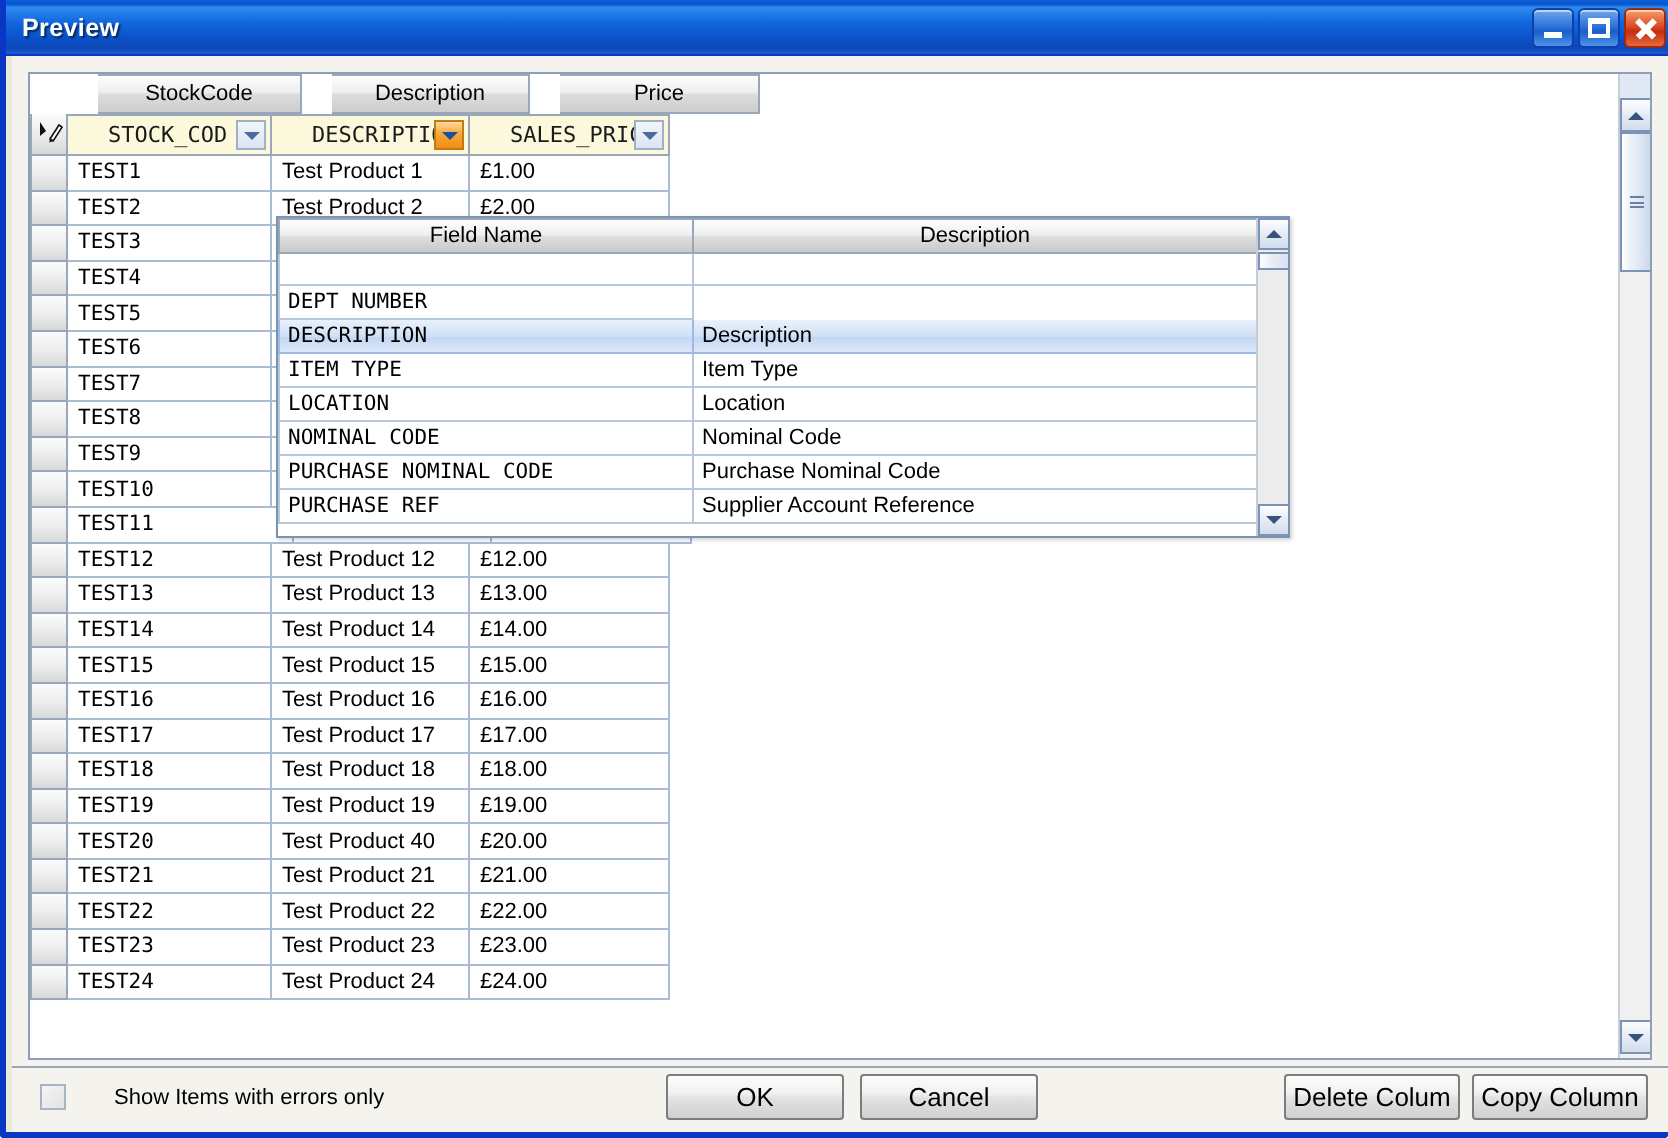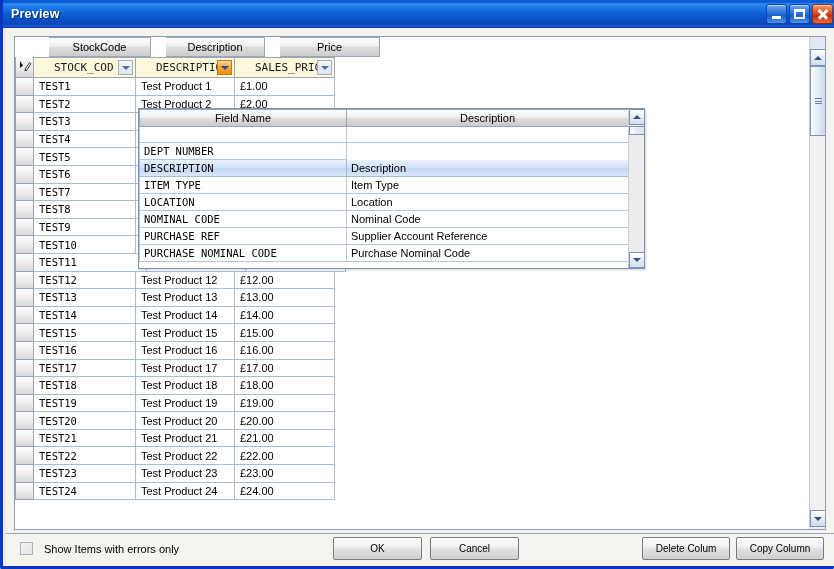--- a/index.html
+++ b/index.html
@@ -221,34 +221,34 @@
     background:linear-gradient(90deg,#fdfefe 0%,#e8eef7 40%,#d8e2f1 100%);
     border:1px solid #7b93b5;
   }
 
   
   .footer{
     position:absolute;left:0;bottom:0;width:828px;height:32px;
     background:#f4f3ee;
     border-top:1px solid #9aa7b8;
   }
-  .chk-wrap{position:absolute;left:14px;top:8px;display:flex;align-items:center;gap:11px;}
+  .chk-wrap{position:absolute;left:14px;top:8px;display:flex;align-items:center;gap:24px;}
   .chk{
     width:13px;height:13px;box-sizing:border-box;
     border:1px solid #a7b4c6;
     background:linear-gradient(135deg,#f4f4f4 0%,#e2e2e2 100%);
   }
   .chk-label{font-size:11px;color:#000;}
   .btn{
     position:absolute;top:3px;height:23px;box-sizing:border-box;
     background:linear-gradient(180deg,#fdfdfd 0%,#f0f0f0 42%,#e2e2e2 52%,#d0d0d0 100%);
     border:1px solid #7c7c7c;
     border-radius:2px;
     display:flex;align-items:center;justify-content:center;
-    font-size:10px;color:#000;
+    font-size:13px;color:#000;
     box-shadow:inset 0 1px 0 #ffffff;
   }
   .btn-ok{left:327px;width:89px;}
   .btn-cancel{left:424px;width:89px;}
   .btn-del{left:636px;width:88px;}
   .btn-copy{left:730px;width:88px;}
 </style>
 </head>
 <body>
 
@@ -438,21 +438,21 @@
             <div class="drow">
               <div class="dcell-ind"></div>
               <div class="dcell code" style="width:102px">TEST19</div>
               <div class="dcell" style="width:99px">Test Product 19</div>
               <div class="dcell" style="width:100px">£19.00</div>
               <div class="dtail"></div>
             </div>
             <div class="drow">
               <div class="dcell-ind"></div>
               <div class="dcell code" style="width:102px">TEST20</div>
-              <div class="dcell" style="width:99px">Test Product 20</div>
+              <div class="dcell" style="width:99px">Test Product 40</div>
               <div class="dcell" style="width:100px">£20.00</div>
               <div class="dtail"></div>
             </div>
             <div class="drow">
               <div class="dcell-ind"></div>
               <div class="dcell code" style="width:102px">TEST21</div>
               <div class="dcell" style="width:99px">Test Product 21</div>
               <div class="dcell" style="width:100px">£21.00</div>
               <div class="dtail"></div>
             </div>
@@ -521,26 +521,26 @@
           </div>
           <div class="pp-row">
             <div class="pp-cell c1">LOCATION</div>
             <div class="pp-cell c2">Location</div>
           </div>
           <div class="pp-row">
             <div class="pp-cell c1">NOMINAL CODE</div>
             <div class="pp-cell c2">Nominal Code</div>
           </div>
           <div class="pp-row">
+            <div class="pp-cell c1">PURCHASE NOMINAL CODE</div>
+            <div class="pp-cell c2">Purchase Nominal Code</div>
+          </div>
+          <div class="pp-row">
             <div class="pp-cell c1">PURCHASE REF</div>
             <div class="pp-cell c2">Supplier Account Reference</div>
-          </div>
-          <div class="pp-row">
-            <div class="pp-cell c1">PURCHASE NOMINAL CODE</div>
-            <div class="pp-cell c2">Purchase Nominal Code</div>
           </div>
         </div>
       <div class="pp-scroll">
         <div class="pp-sb-btn pp-sb-up">
             <i class="sb-tri-up"></i>
           </div>
         <div class="pp-sb-thumb"></div>
         <div class="pp-sb-btn pp-sb-dn">
             <i class="sb-tri-dn"></i>
           </div>

